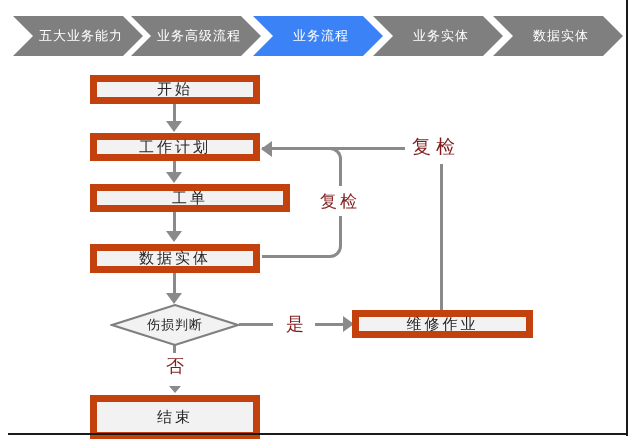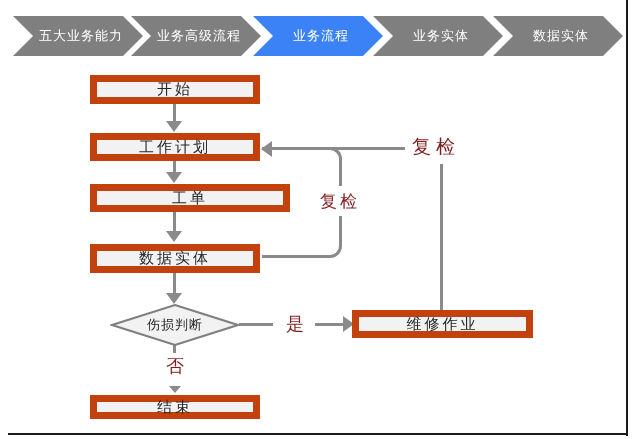--- a/index.html
+++ b/index.html
@@ -123,21 +123,21 @@
   </div>
   <div class="node" style="left:90px;top:184px;width:200px;height:28px">
     <span>工单</span>
   </div>
   <div class="node" style="left:90px;top:244px;width:170px;height:29px">
     <span>数据实体</span>
   </div>
   <div class="node" style="left:352px;top:310px;width:181px;height:28px">
     <span>维修作业</span>
   </div>
-  <div class="node" style="left:90px;top:395px;width:170px;height:24px">
+  <div class="node" style="left:90px;top:395px;width:170px;height:44px">
     <span>结束</span>
   </div>
 
   <div class="diamond-wrap">
     <svg width="130" height="42">
       <polygon points="65,1 128,21 65,41 2,21" fill="#f2f2f2" stroke="#7f7f7f" stroke-width="2"></polygon>
     </svg>
     <div class="diamond-label">伤损判断</div>
   </div>
 

